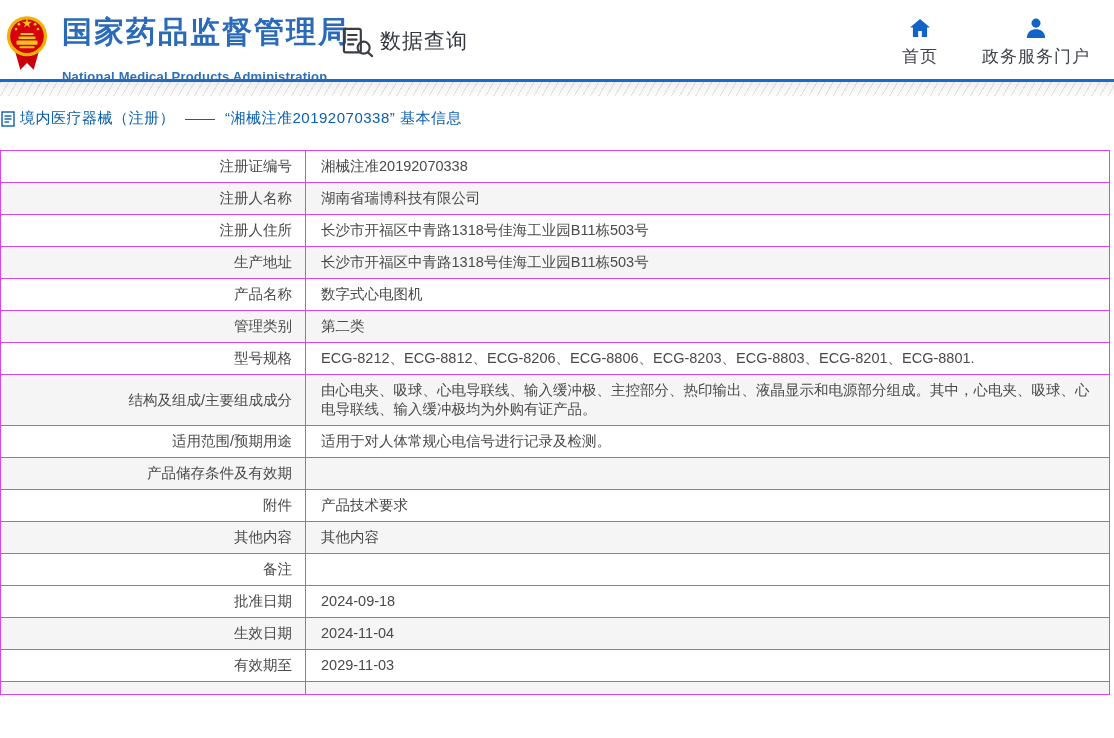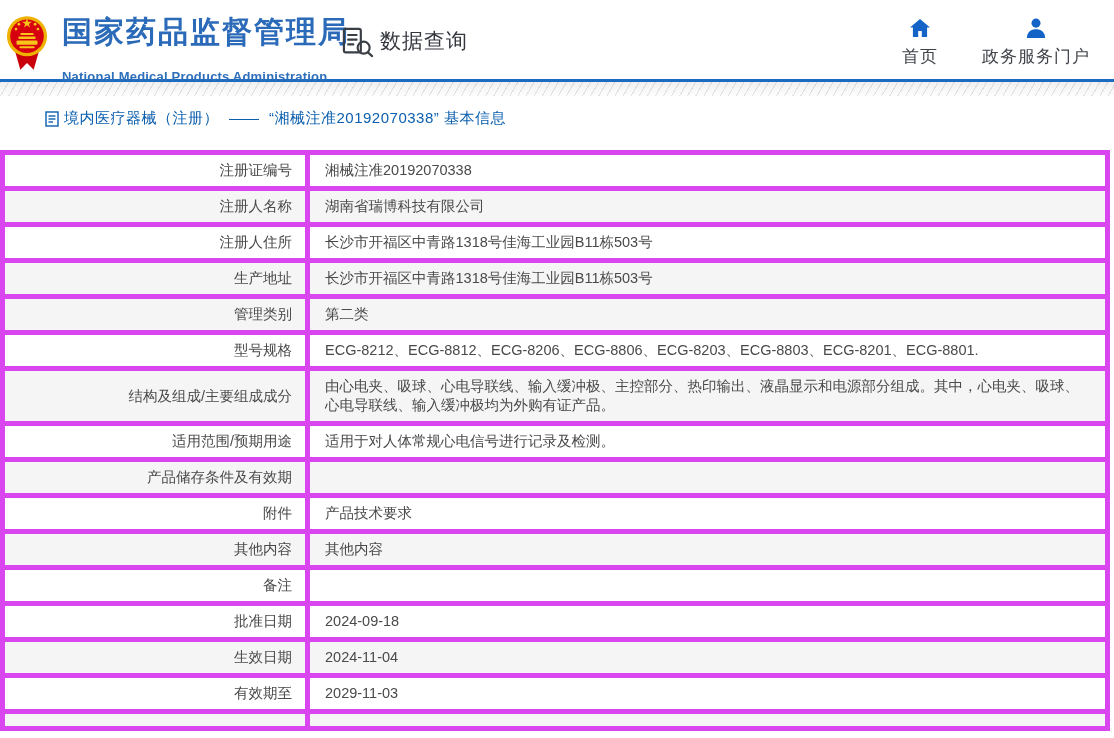--- a/index.html
+++ b/index.html
@@ -19,29 +19,29 @@
   .topnav-label { font-size:17px; color:#3f4247; letter-spacing:1px; }
 
   
   .blue-bar { height:3px; background:#1b6bc0; }
   .hatch { height:14px;
     background:
       repeating-linear-gradient(120deg, rgba(0,0,0,0.10) 0 1px, rgba(0,0,0,0) 1px 7px),
       linear-gradient(#f0f0f0,#fdfdfd); }
 
   
-  .crumb { display:flex; align-items:center; padding:13px 15px 22px 4px;margin-left:44px; }
+  .crumb { display:flex; align-items:center; padding:13px 15px 22px 4px; }
   .crumb .doc-ic { margin:0 5px 0 -3px; flex:0 0 auto; }
   .crumb-text { font-size:15px; color:#0b5fae; letter-spacing:0.5px; }
   .crumb-text .sep { margin:0 10px; letter-spacing:0; }
 
   
   table.info { width:1110px; border-collapse:collapse; table-layout:fixed;
     font-size:14.5px; color:#4a4a4a; }
-  table.info td { border:5px solid #d946ef; line-height:19px; padding:6px 12px;
+  table.info td { border:1px solid #d946ef; line-height:19px; padding:6px 12px;
     vertical-align:middle; word-break:break-all; }
   table.info td.label { width:305px; text-align:right; padding-right:13px; color:#4a4a4a; }
   table.info td.value { padding-left:15px; }
   table.info tr.alt td { background:#f5f5f6; }
   table.info tr td { background:#fff; }
   table.info tr.alt td { background:#f5f5f6; }
 </style>
 </head>
 <body>
 
@@ -124,20 +124,24 @@
         <td class="value">湖南省瑞博科技有限公司</td>
       </tr>
       <tr>
         <td class="label">注册人住所</td>
         <td class="value">长沙市开福区中青路1318号佳海工业园B11栋503号</td>
       </tr>
       <tr class="alt">
         <td class="label">生产地址</td>
         <td class="value">长沙市开福区中青路1318号佳海工业园B11栋503号</td>
       </tr>
+      <tr>
+        <td class="label">产品名称</td>
+        <td class="value">数字式心电图机</td>
+      </tr>
       <tr class="alt">
         <td class="label">管理类别</td>
         <td class="value">第二类</td>
       </tr>
       <tr>
         <td class="label">型号规格</td>
         <td class="value">ECG-8212、ECG-8812、ECG-8206、ECG-8806、ECG-8203、ECG-8803、ECG-8201、ECG-8801.</td>
       </tr>
       <tr class="alt">
         <td class="label">结构及组成/主要组成成分</td>

